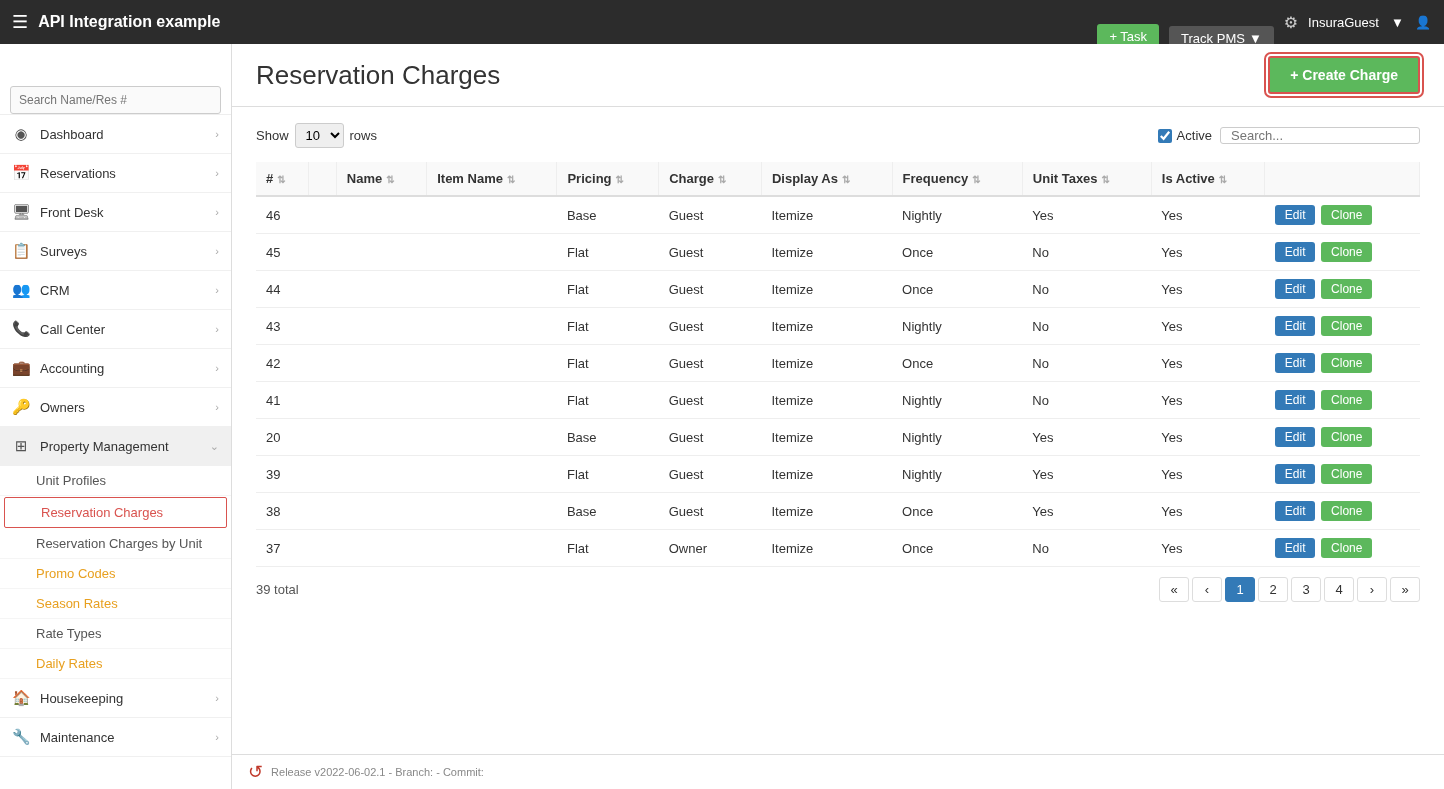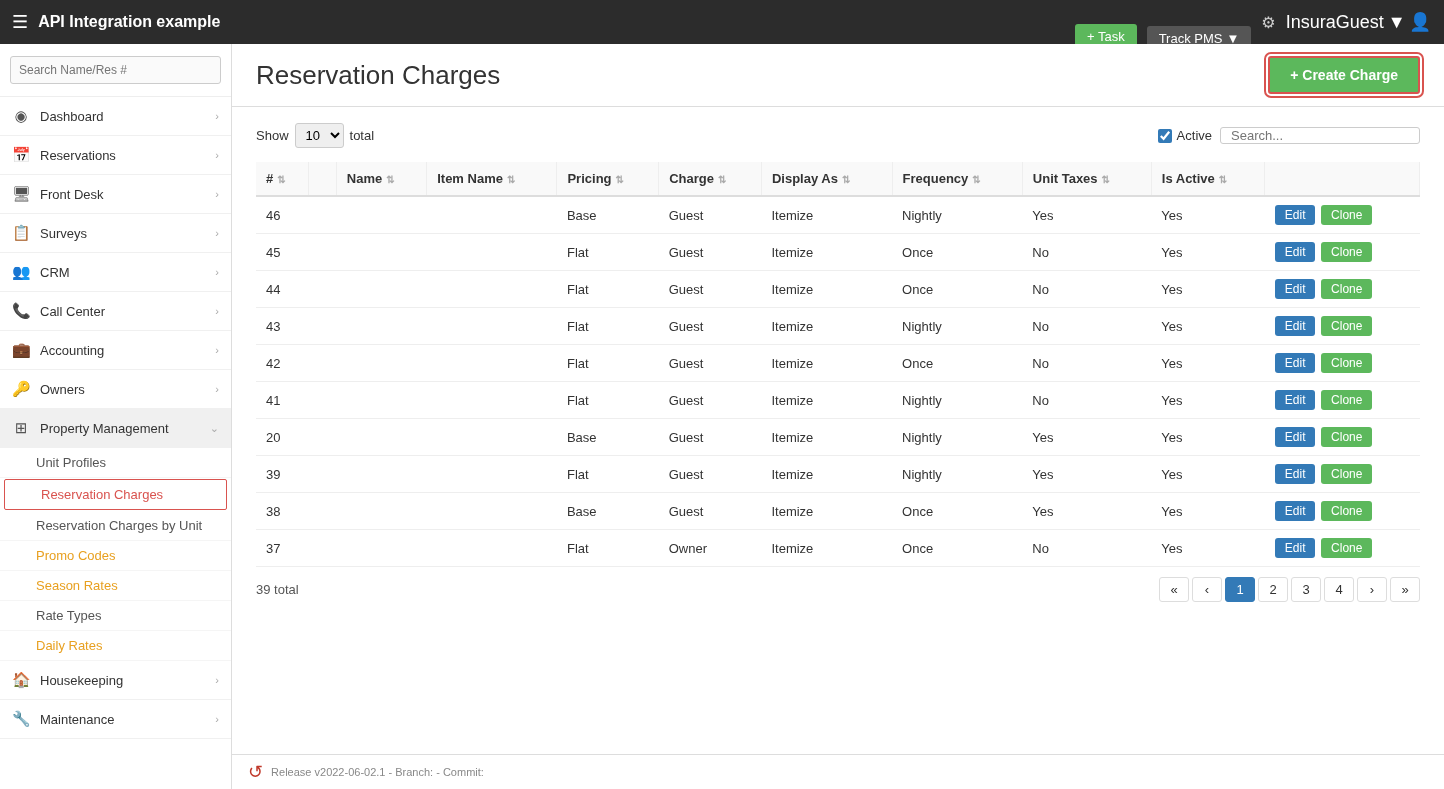--- a/index.html
+++ b/index.html
@@ -37,42 +37,43 @@
       border-radius: 3px;
       padding: 5px 12px;
       font-size: 13px;
       cursor: pointer;
       display: flex;
       align-items: center;
       gap: 4px;
       margin-top: 32px;
     }
     .topnav-gear { color: #ccc; font-size: 16px; cursor: pointer; }
-    .topnav-user { color: #fff; font-size: 18px; cursor: pointer; display: flex; align-items: center; gap: 4px; }
+    .topnav-user { color: #fff; font-size: 13px; cursor: pointer; display: flex; align-items: center; gap: 12px; }
 
     
     .main-layout {
       display: flex;
       flex: 1;
       overflow: hidden;
     }
 
     
     .sidebar {
       width: 232px;
       background: #fff;
       border-right: 1px solid #ddd;
       display: flex;
       flex-direction: column;
       flex-shrink: 0;
       overflow-y: auto;
     }
     .sidebar-search {
-      padding: 12px 10px;
+      padding: 0 10px;
       border-bottom: 1px solid #eee;
+      margin-top: 42px;
     }
     .sidebar-search input {
       width: 100%;
       padding: 6px 8px;
       border: 1px solid #ccc;
       border-radius: 3px;
       font-size: 12px;
       color: #888;
       background: #fafafa;
     }
@@ -368,21 +369,21 @@
 
     <div class="table-area">
       <div class="table-controls">
         <div class="table-controls-left">
           <span>Show</span>
           <select>
             <option>10</option>
             <option>25</option>
             <option>50</option>
           </select>
-          <span>total</span>
+          <span>rows</span>
         </div>
         <div class="table-controls-right">
           <label class="active-checkbox">
             <input type="checkbox" checked="" style="">
             <span>Active</span>
           </label>
           <input type="text" class="search-input" placeholder="Search..." style="">
         </div>
       </div>
 

